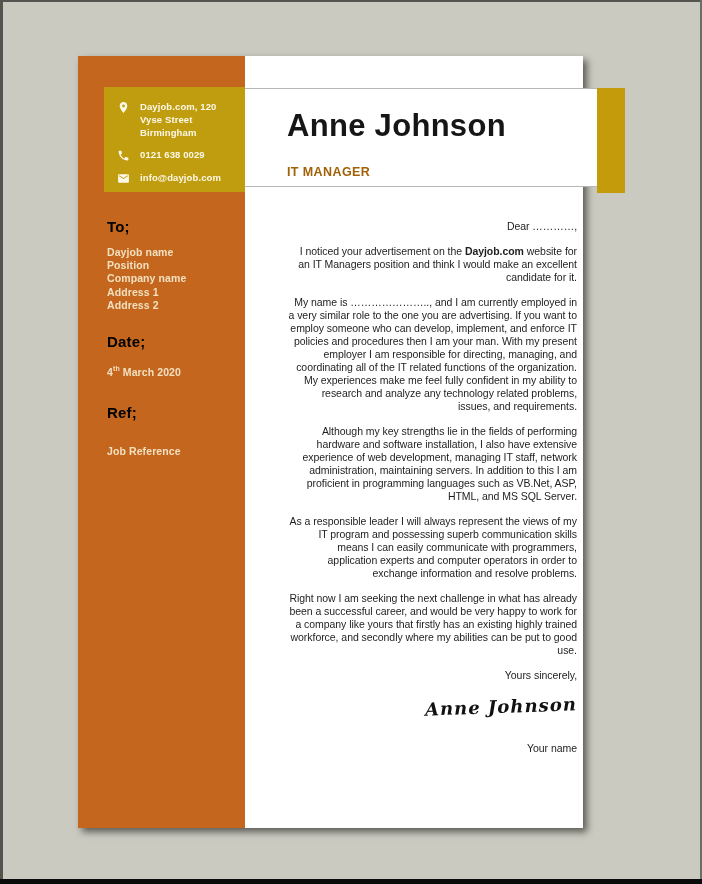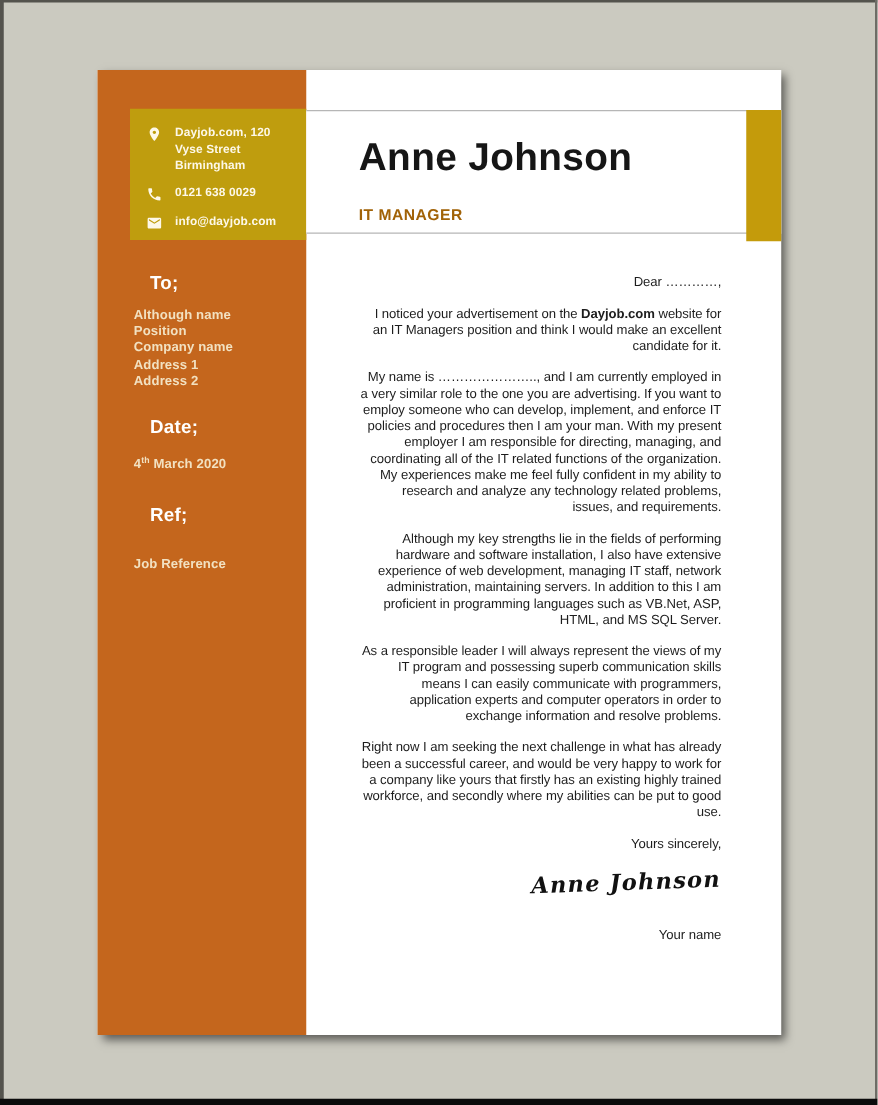--- a/index.html
+++ b/index.html
@@ -13,21 +13,21 @@
     background:#cbcac0;
     overflow:hidden;
   }
   .border-top    { position:absolute; left:0; top:0; width:100%; height:2px; background:#54534d; }
   .border-left   { position:absolute; left:0; top:0; width:3px; height:100%; background:#54534d; }
   .border-right  { position:absolute; right:0; top:0; width:2px; height:100%; background:#6e6d66; }
   .border-bottom { position:absolute; left:0; bottom:0; width:100%; height:5px; background:#0b0b0b; }
 
   .page {
     position:absolute; left:78px; top:56px;
-    width:547px; height:772px;
+    width:505px; height:772px;
     background:#ffffff;
     box-shadow:4px 4px 7px rgba(0,0,0,0.55);
   }
 
   
   .sidebar {
     position:absolute; left:0; top:0;
     width:167px; height:772px;
     background:#c4661d;
   }
@@ -40,21 +40,21 @@
   .contact-row { display:flex; align-items:flex-start; margin-bottom:9px; }
   .contact-row .cicon { width:15px; flex:0 0 15px; margin-right:8px; margin-top:1px; }
   .contact-row .ctext {
     color:#fdf8e8; font-size:9.5px; font-weight:bold; line-height:13px;
     letter-spacing:0.1px;
   }
   .cicon svg { display:block; width:13px; height:13px; fill:#fdf8e8; }
 
   .side-block { position:absolute; left:29px; }
   .side-heading {
-    color:#ffffff; font-size:15px; font-weight:bold; letter-spacing:0.2px;margin-left:13px;
+    color:#000000; font-size:15px; font-weight:bold; letter-spacing:0.2px;
   }
   .side-lines { margin-top:11px; }
   .side-line, .side-value {
     color:#f2e1c1; font-size:10.5px; font-weight:bold; line-height:13.2px;
     letter-spacing:0.1px;
   }
   .side-value sup { font-size:7px; }
   .blk-to   { top:162px; }
   .blk-date { top:277px; }
   .blk-ref  { top:348px; }
@@ -142,21 +142,21 @@
                 <path d="M20 4H4c-1.1 0-2 .9-2 2v12c0 1.1.9 2 2 2h16c1.1 0 2-.9 2-2V6c0-1.1-.9-2-2-2zm0 4l-8 5-8-5V6l8 5 8-5v2z"></path>
               </svg>
           </span>
           <span class="ctext">info@dayjob.com</span>
         </div>
       </div>
 
       <div class="side-block blk-to">
         <div class="side-heading">To;</div>
         <div class="side-lines">
-            <div class="side-line">Although name</div>
+            <div class="side-line">Dayjob name</div>
             <div class="side-line">Position</div>
             <div class="side-line">Company name</div>
             <div class="side-line">Address 1</div>
             <div class="side-line">Address 2</div>
           </div>
       </div>
 
       <div class="side-block blk-date">
         <div class="side-heading">Date;</div>
         <div class="side-value"><span>4</span><sup>th</sup><span> March 2020</span></div>

